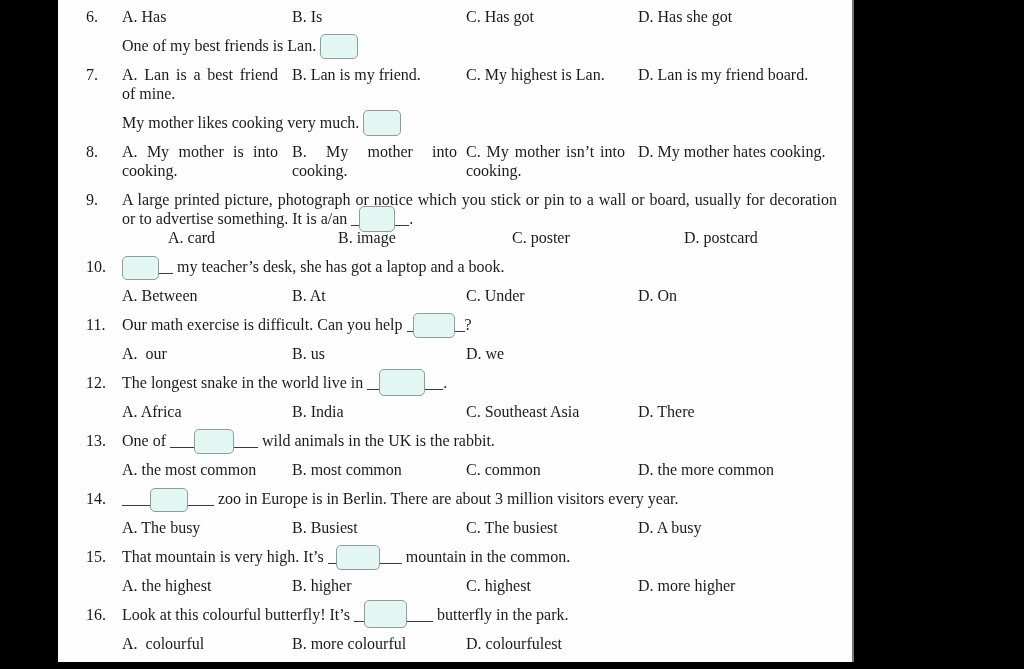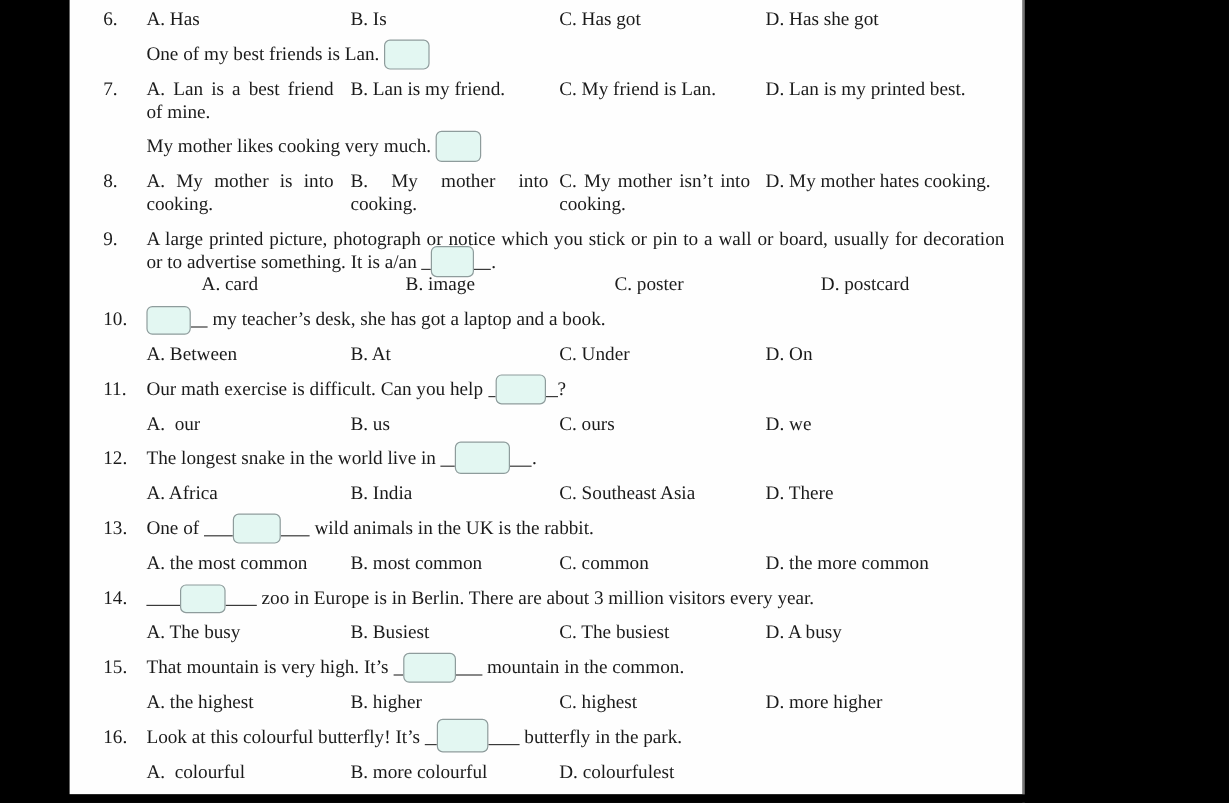--- a/index.html
+++ b/index.html
@@ -55,22 +55,22 @@
         </div>
         <div class="row">
           <div class="num"></div>
           <div class="qbody stem"><span>One of my best friends is Lan. </span><span class="abox" style="width: 38px;"><span class="abox-fill" style="height: 25px;"></span></span></div>
         </div>
         <div class="row">
           <div class="num">7.</div>
           <div class="qbody opts">
             <div class="cell j">A. Lan is a best friend of mine.</div>
             <div class="cell">B. Lan is my friend.</div>
-            <div class="cell">C. My friend is Lan.</div>
-            <div class="cell j">D. Lan is my printed best.</div>
+            <div class="cell">C. My highest is Lan.</div>
+            <div class="cell j">D. Lan is my friend board.</div>
           </div>
         </div>
         <div class="row">
           <div class="num"></div>
           <div class="qbody stem"><span>My mother likes cooking very much. </span><span class="abox" style="width: 38px;"><span class="abox-fill" style="height: 26px;"></span></span></div>
         </div>
         <div class="row">
           <div class="num">8.</div>
           <div class="qbody opts">
             <div class="cell j">A. My mother is into cooking.</div>
@@ -107,21 +107,20 @@
         </div>
         <div class="row">
           <div class="num">11.</div>
           <div class="qbody stem"><span>Our math exercise is difficult. Can you help </span><span class="uline" style="width: 6px;"></span><span class="abox" style="width: 42px;"><span class="abox-fill" style="height: 25px;"></span></span><span class="uline" style="width: 10px;"></span><span>?</span></div>
         </div>
         <div class="row">
           <div class="num"></div>
           <div class="qbody opts">
             <div class="cell">A.  our</div>
             <div class="cell">B. us</div>
-            <div class="cell">C. ours</div>
             <div class="cell">D. we</div>
           </div>
         </div>
         <div class="row">
           <div class="num">12.</div>
           <div class="qbody stem"><span>The longest snake in the world live in </span><span class="uline" style="width: 12px;"></span><span class="abox" style="width: 46px;"><span class="abox-fill" style="height: 27px;"></span></span><span class="uline" style="width: 18px;"></span><span>.</span></div>
         </div>
         <div class="row">
           <div class="num"></div>
           <div class="qbody opts">

